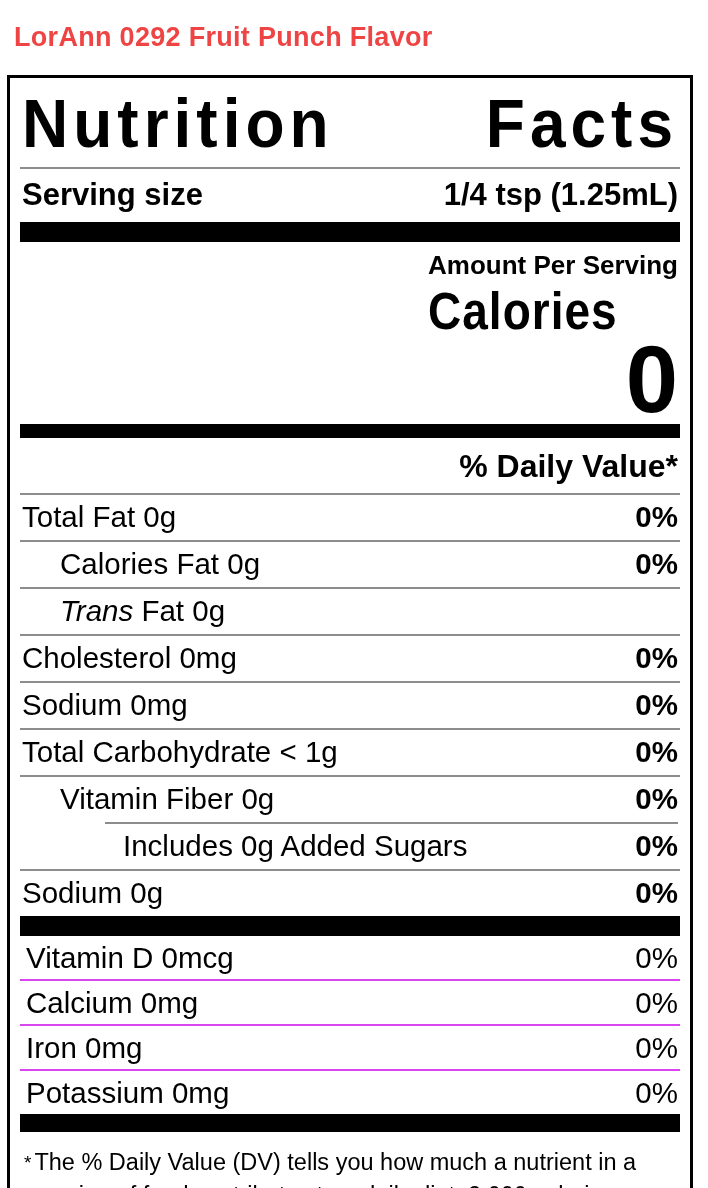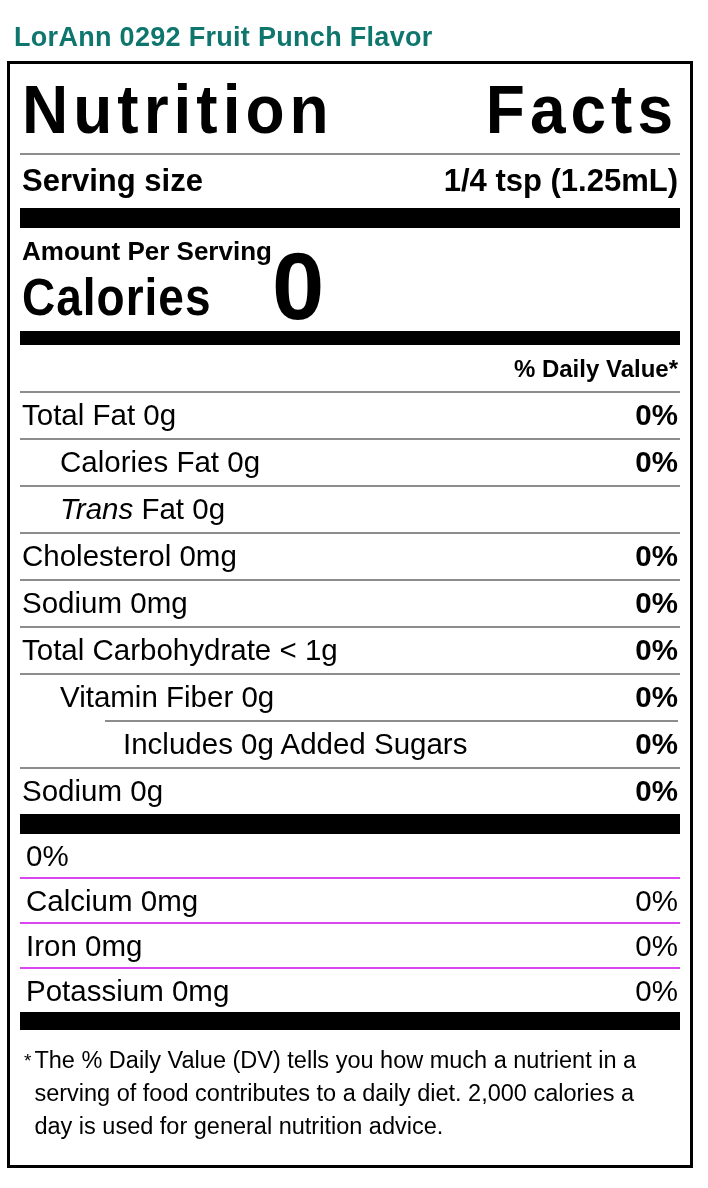--- a/index.html
+++ b/index.html
@@ -6,25 +6,25 @@
     margin: 0;
     padding: 0;
     width: 708px;
     height: 1188px;
     background: #ffffff;
     font-family: "Liberation Sans", sans-serif;
     color: #000;
     -webkit-font-smoothing: antialiased;
   }
   .page-title {
-    margin: 22px 0 8px 14px;
+    margin: 22px 0 22px 14px;
     font-size: 27px;
     font-weight: 600;
     letter-spacing: 0.3px;
-    color: #0f766e;
+    color: #ef4444;
   }
   .nf-box {
     margin-left: 7px;
     width: 686px;
     box-sizing: border-box;
     border: 3px solid #000;
     background: #fff;
     padding: 6px 10px 4px 10px;
   }
   .nf-heading {
@@ -58,20 +58,21 @@
     width: 100%;
   }
   .bar-lg { height: 20px; }
   .bar-md { height: 14px; }
   .bar-sm { height: 18px; }
   .calories-block {
     display: flex;
     justify-content: flex-start;
     align-items: flex-end;
     padding: 6px 2px 4px 2px;
+    flex-direction: column;
   }
   .aps {
     font-weight: bold;
     font-size: 26px;
     padding-top: 2px;
   }
   .calories-word {
     font-weight: bold;
     font-size: 46px;
     letter-spacing: 1px;
@@ -81,21 +82,21 @@
   }
   .calories-num {
     font-weight: bold;
     font-size: 94px;
     line-height: 0.82;
     padding-bottom: 2px;
   }
   .dv-header {
     text-align: right;
     font-weight: bold;
-    font-size: 24px;
+    font-size: 32px;
     padding: 10px 2px 8px 2px;
   }
   .row {
     display: flex;
     justify-content: space-between;
     align-items: baseline;
     border-top: 2px solid #8d8d8d;
     font-size: 29.5px;
     padding: 6px 2px 7px 2px;
     line-height: 32px;
@@ -227,20 +228,21 @@
       <span class="nm"><b>Sodium</b><span> 0g</span></span>
       <span class="dv">0%</span>
     </div>
 
   </div>
 
   <div class="bar bar-lg"></div>
 
   <div>
     <div class="vit-row">
+      <span>Vitamin D 0mcg</span>
       <span class="dv-reg">0%</span>
     </div>
     <div class="vit-row">
       <span>Calcium 0mg</span>
       <span class="dv-reg">0%</span>
     </div>
     <div class="vit-row">
       <span>Iron 0mg</span>
       <span class="dv-reg">0%</span>
     </div>

